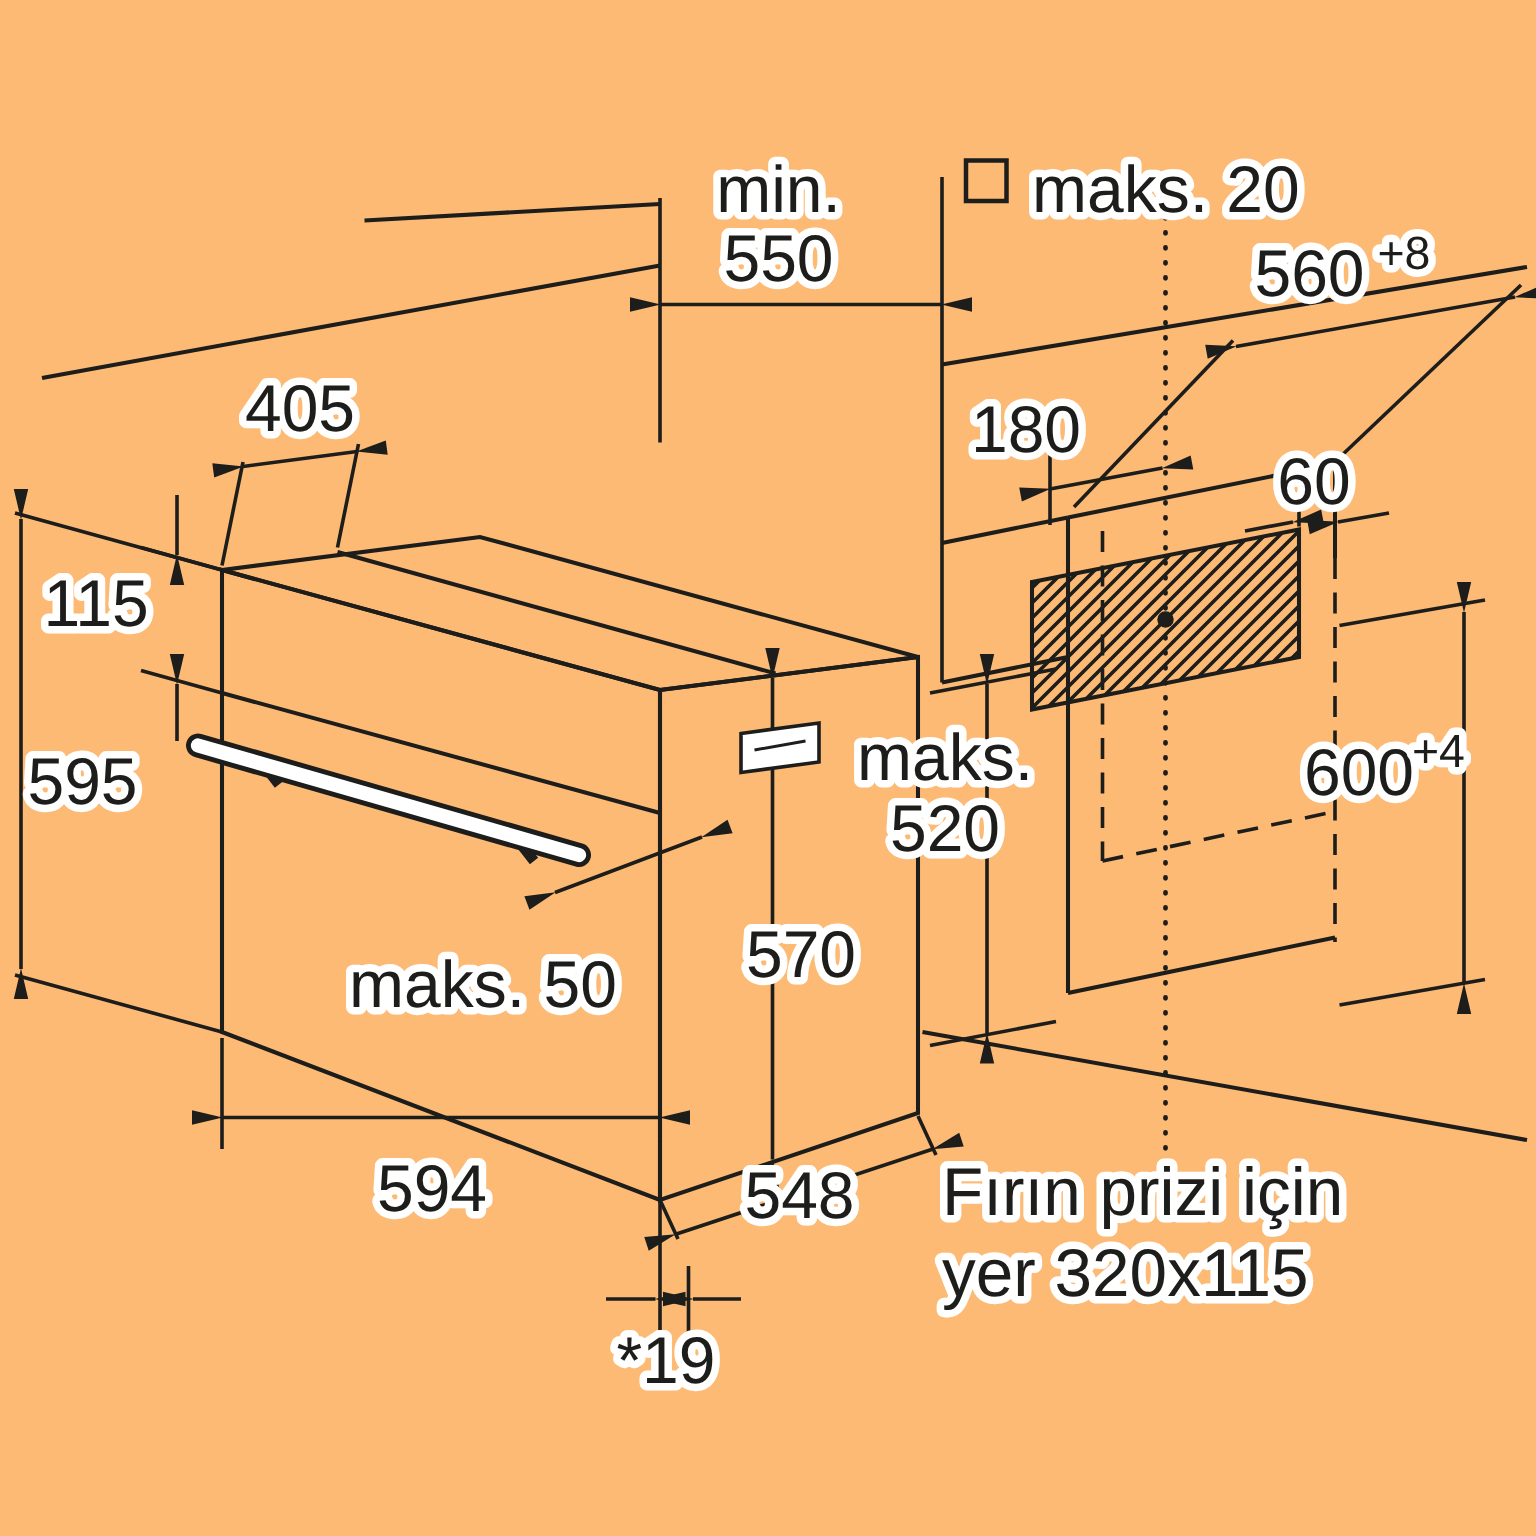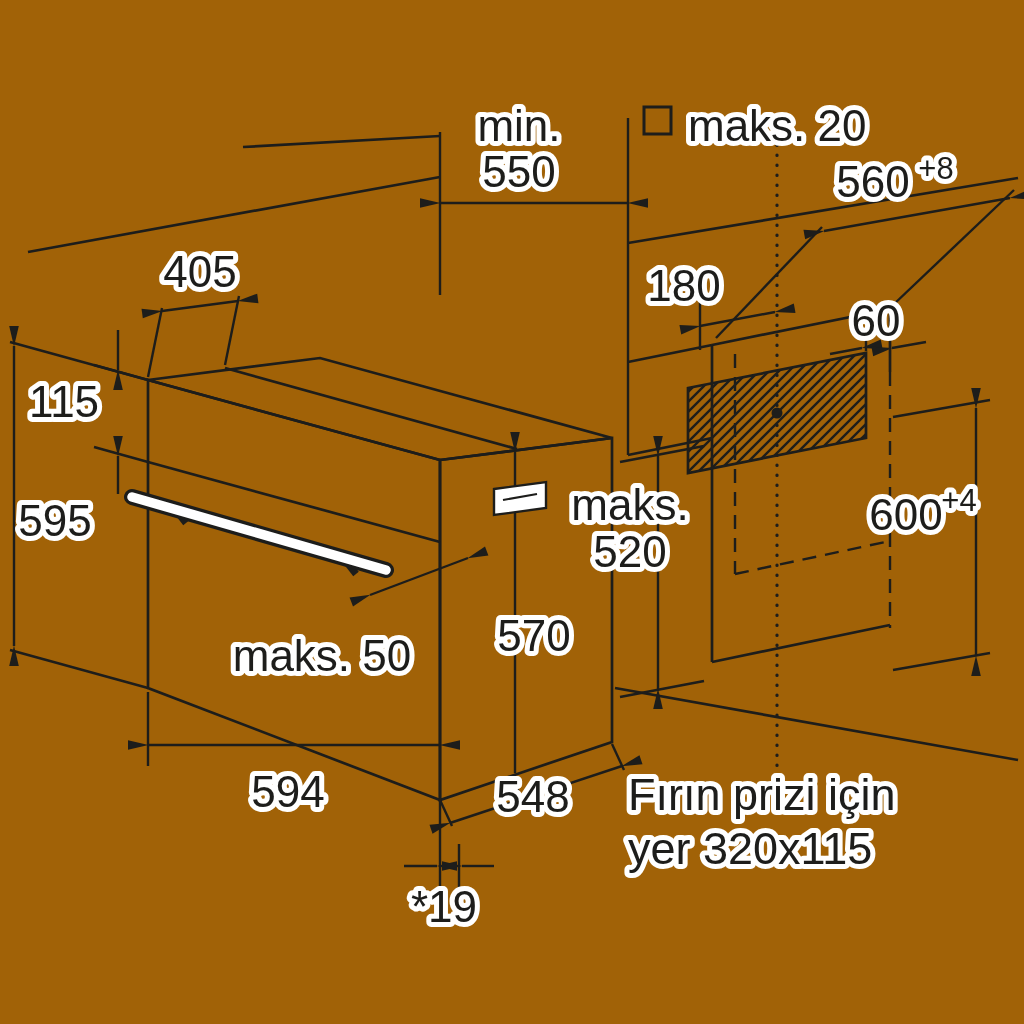--- a/index.html
+++ b/index.html
@@ -1,16 +1,16 @@
 <!DOCTYPE html>
 <html><head>
 <meta charset="utf-8">
 <style>
   html,body{margin:0;padding:0;background:#ffffff;}
-  .stage{width:1024px;height:1024px;background:#a16207;position:relative;overflow:hidden;}
+  .stage{width:1024px;height:1024px;background:#fdba74;position:relative;overflow:hidden;}
   svg{display:block;}
   .ln{stroke:#1d1d1b;stroke-width:2.7;fill:none;}
   .dim{stroke:#1d1d1b;stroke-width:2.4;fill:none;}
   .dash{stroke:#1d1d1b;stroke-width:2.4;fill:none;stroke-dasharray:14 9;}
   .dot{stroke:#1d1d1b;stroke-width:3.2;fill:none;stroke-dasharray:0.5 9.5;stroke-linecap:round;}
   text{font-family:"Liberation Sans","DejaVu Sans",sans-serif;fill:#1d1d1b;
        stroke:#ffffff;stroke-width:10px;paint-order:stroke;stroke-linejoin:round;}
   .t44{font-size:44px;text-anchor:middle;}
   .t31{font-size:31px;text-anchor:middle;}
   .t45{font-size:45px;text-anchor:start;}

